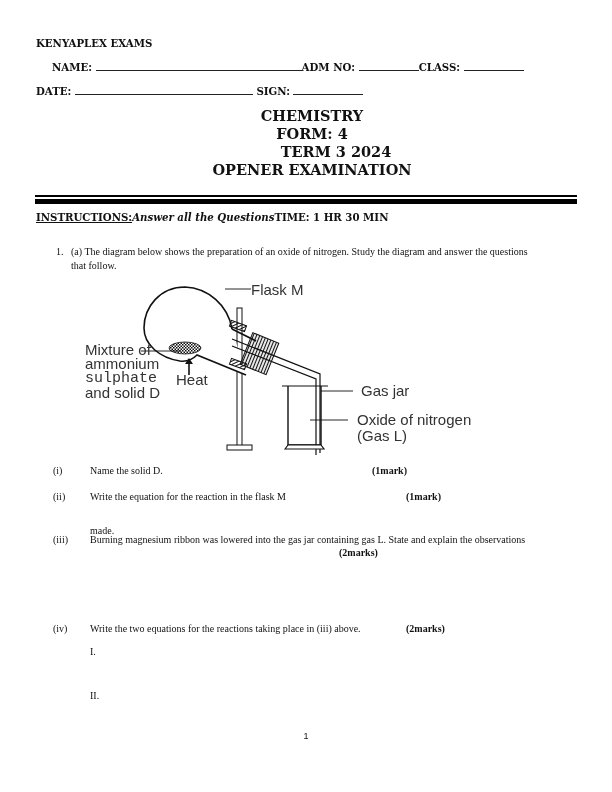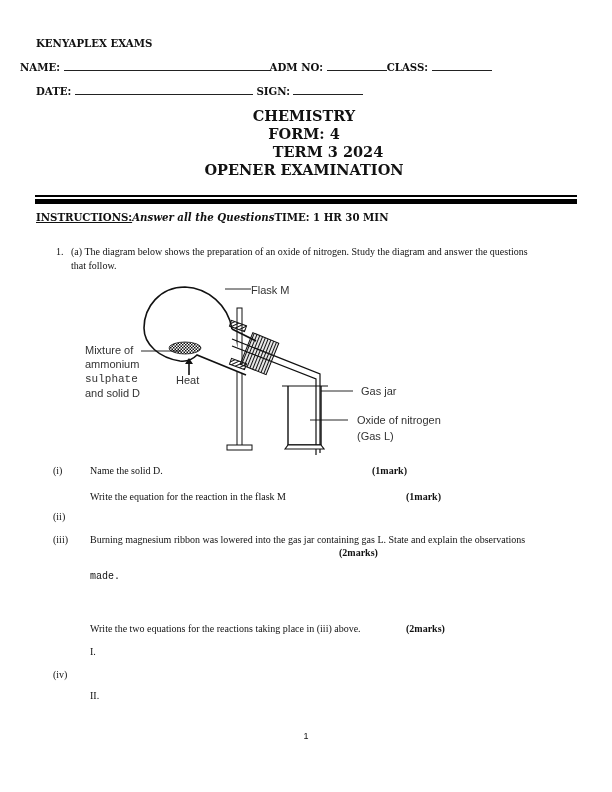--- a/index.html
+++ b/index.html
@@ -3,37 +3,37 @@
 <meta charset="utf-8">
 <style>
   html, body { margin: 0; padding: 0; background: #ffffff; }
   body { width: 612px; height: 792px; position: relative; overflow: hidden; color: #111; }
   .serif-bold { font-family: "DejaVu Serif", serif; font-weight: bold; }
   .tnr { font-family: "Liberation Serif", serif; }
   .sans { font-family: "Liberation Sans", sans-serif; }
   .abs { position: absolute; }
   .hdr { font-size: 10.2px; letter-spacing: 0; }
   .line-field { display: inline-block; border-bottom: 1px solid #222; height: 9px; vertical-align: baseline; }
-  .title { left: 4px; width: 600px; text-align: center; font-size: 14.5px; line-height: 18.5px; }
+  .title { left: 12px; width: 600px; text-align: center; font-size: 14.5px; line-height: 18.5px; }
   .rule-thin { left: 35px; width: 542px; height: 2px; background: #000; }
   .rule-thick { left: 35px; width: 542px; height: 5px; background: #000; }
   .instr { font-size: 10.2px; }
   .instr u { text-decoration: underline; }
   .instr i { font-style: italic; }
   .q { font-size: 10px; line-height: 13.5px; }
   .mark { font-weight: bold; }
-  .diag-label { font-size: 11px; color: #333; line-height: 14.5px; }
+  .diag-label { font-size: 15px; color: #333; line-height: 14.5px; }
   .pagenum { font-size: 9px; }
 </style>
 </head>
 <body>
 
 <div class="abs serif-bold hdr" style="left:36px; top:37px;">KENYAPLEX EXAMS</div>
 
-<div class="abs serif-bold hdr" style="left:20px; top:61px; white-space:nowrap;">
+<div class="abs serif-bold hdr" style="left:52px; top:61px; white-space:nowrap;">
   <span>NAME:</span>
   <span class="line-field" style="width:206px;"></span><span>ADM NO:</span>
   <span class="line-field" style="width:60px;"></span><span>CLASS:</span>
   <span class="line-field" style="width:60px;"></span>
 </div>
 
 <div class="abs serif-bold hdr" style="left:36px; top:85px; white-space:nowrap;text-align:right;">
   <span>DATE:</span>
   <span class="line-field" style="width:178px;"></span>
   <span>SIGN:</span>
@@ -111,28 +111,28 @@
 <div class="abs sans diag-label" style="left:85px; top:386px;">and solid D</div>
 <div class="abs sans diag-label" style="left:176px; top:373px;">Heat</div>
 <div class="abs sans diag-label" style="left:361px; top:384px;">Gas jar</div>
 <div class="abs sans diag-label" style="left:357px; top:413px;">Oxide of nitrogen</div>
 <div class="abs sans diag-label" style="left:357px; top:429px;">(Gas L)</div>
 
 <div class="abs tnr q" style="left:53px; top:464px;">(i)</div>
 <div class="abs tnr q" style="left:90px; top:464px;">Name the solid D.</div>
 <div class="abs tnr q mark" style="left:372px; top:464px;">(1mark)</div>
 
-<div class="abs tnr q" style="left:53px; top:490px;margin-top:20px;">(ii)</div>
+<div class="abs tnr q" style="left:53px; top:490px;">(ii)</div>
 <div class="abs tnr q" style="left:90px; top:490px;">Write the equation for the reaction in the flask M</div>
 <div class="abs tnr q mark" style="left:406px; top:490px;">(1mark)</div>
 
 <div class="abs tnr q" style="left:53px; top:533px;">(iii)</div>
 <div class="abs tnr q" style="left:90px; top:533px; white-space:nowrap;">Burning magnesium ribbon was lowered into the gas jar containing gas L. State and explain the observations</div>
-<div class="abs tnr q" style="left:90px; top:570px;font-family:Liberation Mono, monospace;">made.</div>
+<div class="abs tnr q" style="left:90px; top:524px;">made.</div>
 <div class="abs tnr q mark" style="left:339px; top:546px;">(2marks)</div>
 
-<div class="abs tnr q" style="left:53px; top:622px;margin-top:46px;">(iv)</div>
+<div class="abs tnr q" style="left:53px; top:622px;">(iv)</div>
 <div class="abs tnr q" style="left:90px; top:622px;">Write the two equations for the reactions taking place in (iii) above.</div>
 <div class="abs tnr q mark" style="left:406px; top:622px;">(2marks)</div>
 <div class="abs tnr q" style="left:90px; top:645px;">I.</div>
 <div class="abs tnr q" style="left:90px; top:689px;">II.</div>
 
 <div class="abs sans pagenum" style="left:0; width:612px; text-align:center; top:731px;">1</div>
 
 </body></html>

